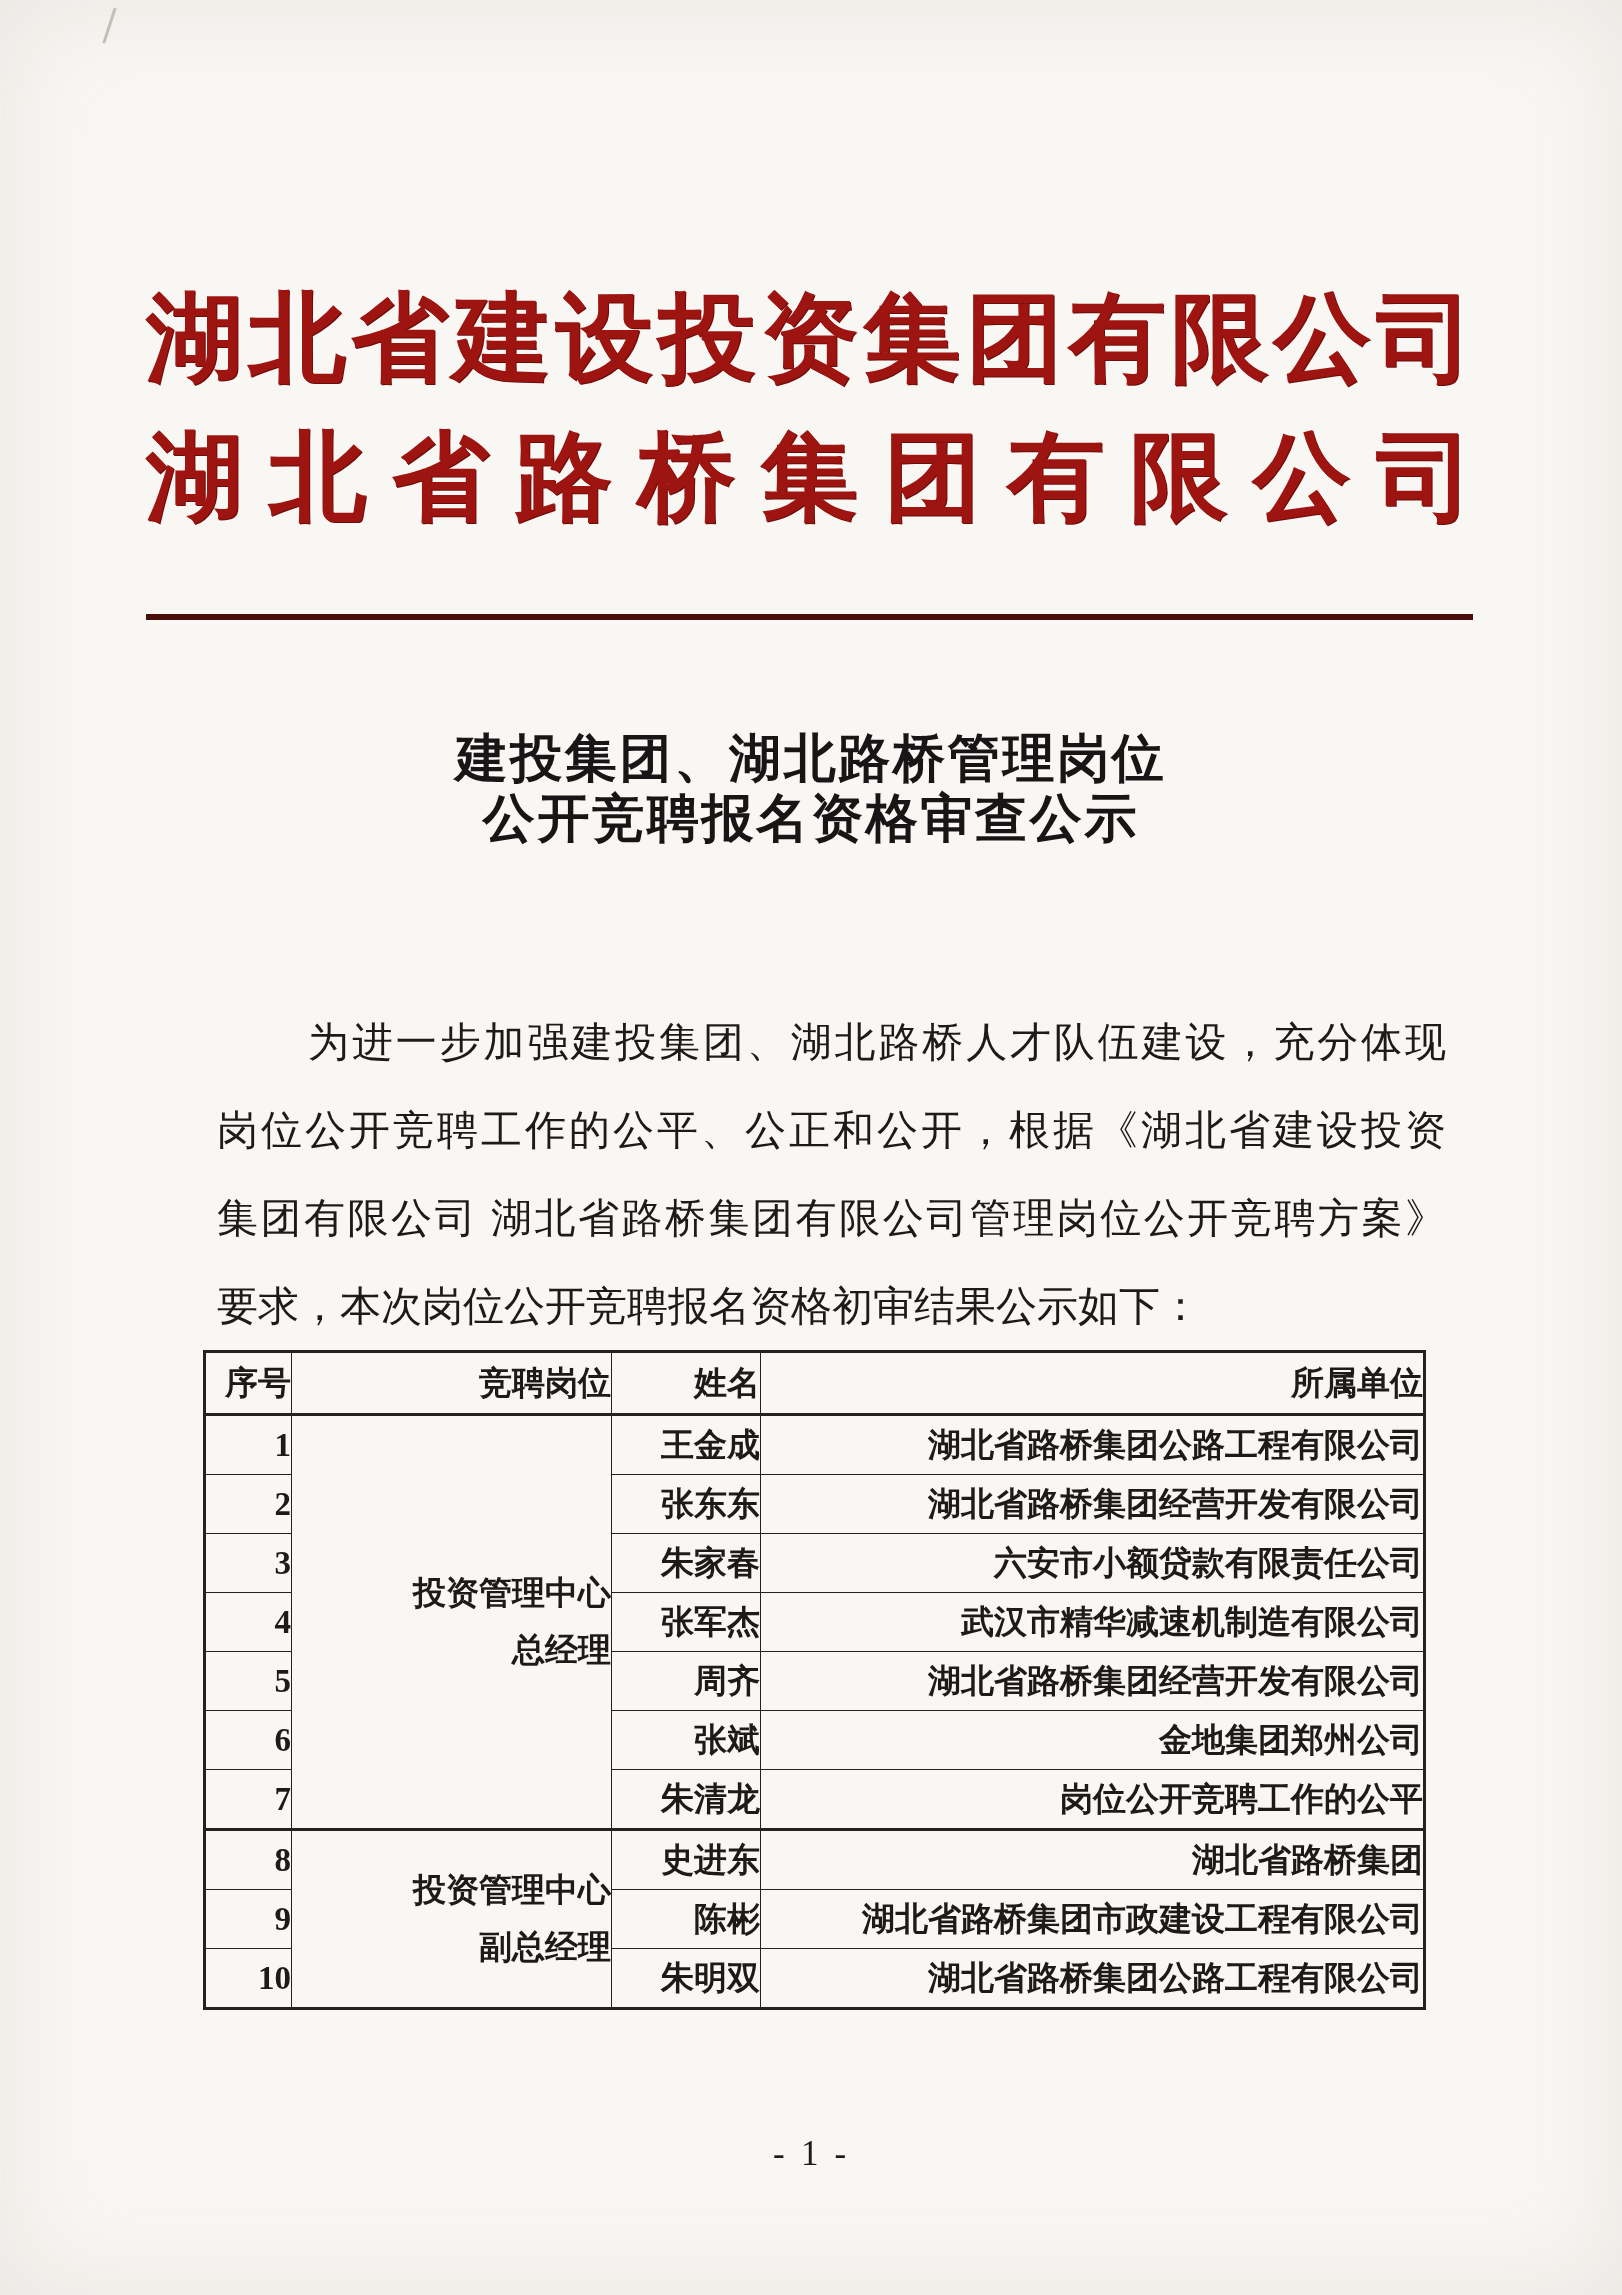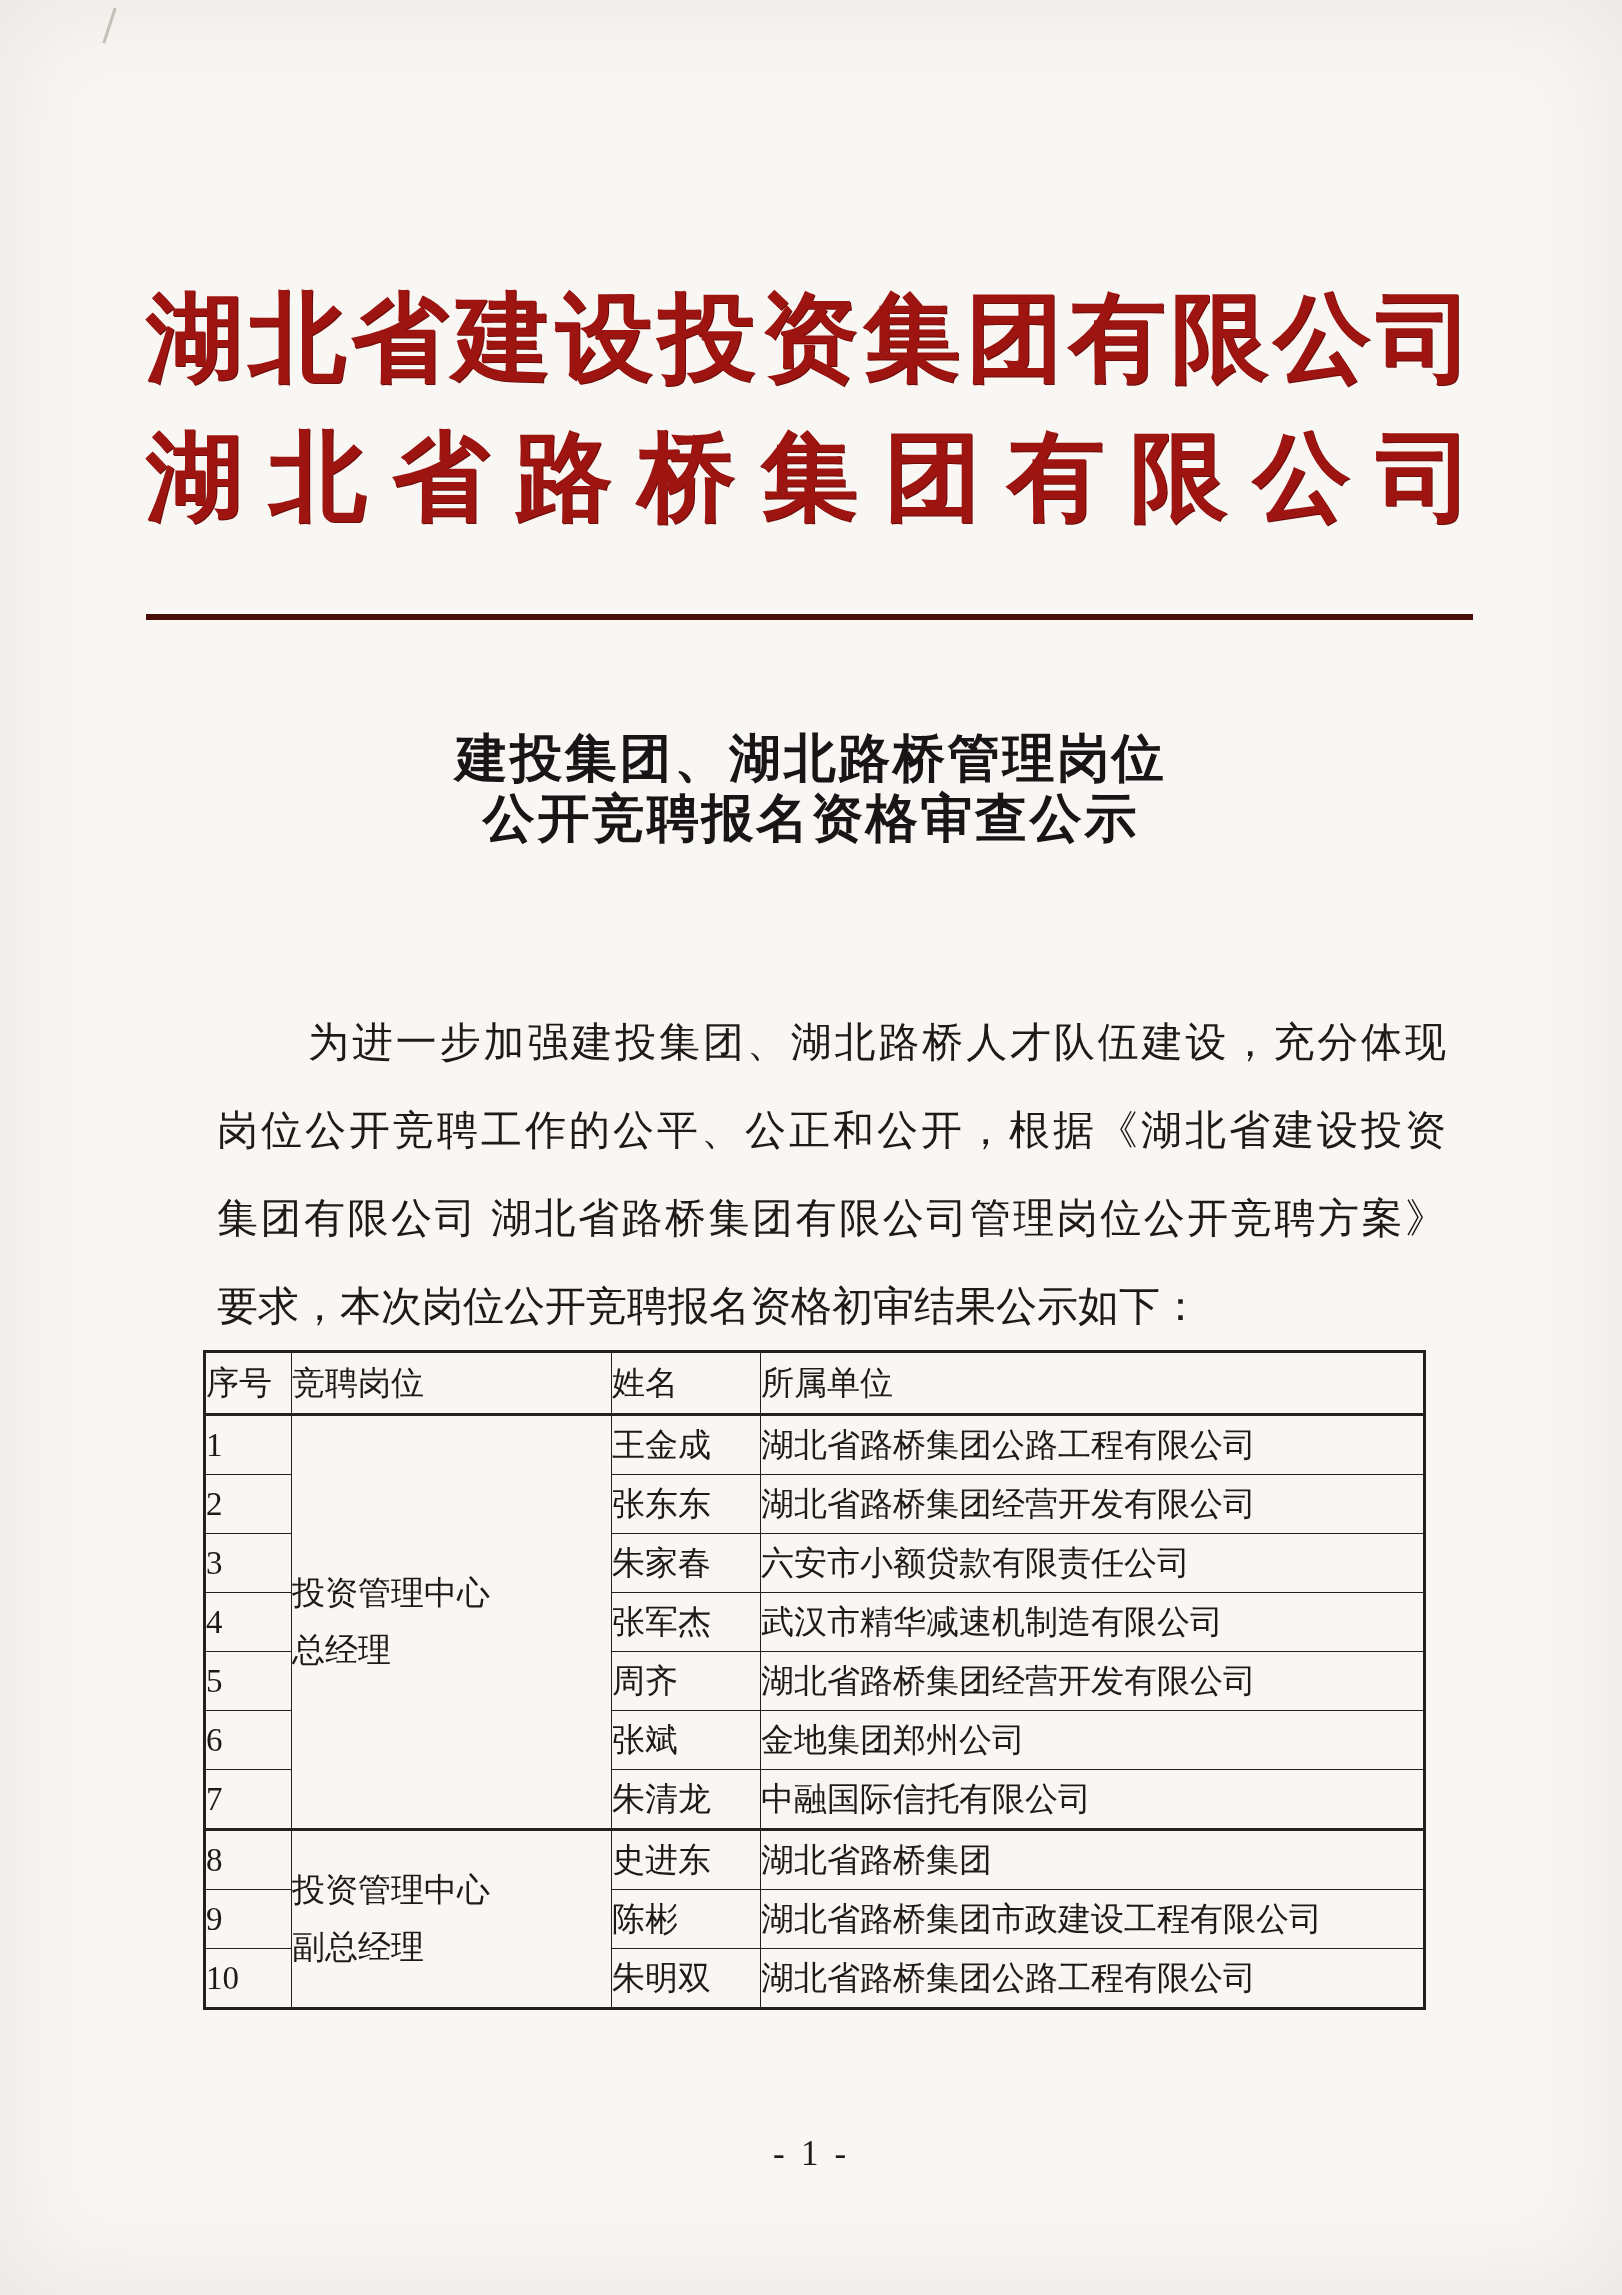--- a/index.html
+++ b/index.html
@@ -81,24 +81,25 @@
     position:absolute;
     left:203px;top:1350px;
     width:1220px;
     border-collapse:collapse;
     table-layout:fixed;
     font-size:33px;
     color:#1d1b1a;
   }
   table.roster td{
     border:1.8px solid #242221;
-    text-align:left;
+    text-align:right;
     vertical-align:middle;
     padding:0;
     overflow:hidden;
+    font-weight:bold;
   }
   table.roster{border:3.7px solid #242221;}
   tr.hdr td{height:60px;border-bottom:3.7px solid #242221;}
   tr.data td{height:58px;}
   tr.group-start td{border-top:3.7px solid #242221;}
   tr.last-row td{border-bottom:3.7px solid #242221;}
   .pos-cell div{line-height:57px;}
   
   .page-number{
     position:absolute;
@@ -176,21 +177,21 @@
         <td>湖北省路桥集团经营开发有限公司</td>
       </tr>
       <tr class="data">
         <td>6</td>
         <td>张斌</td>
         <td>金地集团郑州公司</td>
       </tr>
       <tr class="data">
         <td>7</td>
         <td>朱清龙</td>
-        <td>中融国际信托有限公司</td>
+        <td>岗位公开竞聘工作的公平</td>
       </tr>
 
       <tr class="data group-start">
         <td>8</td>
         <td class="pos-cell" rowspan="3">
           <div>投资管理中心</div>
           <div>副总经理</div>
         </td>
         <td>史进东</td>
         <td>湖北省路桥集团</td>

